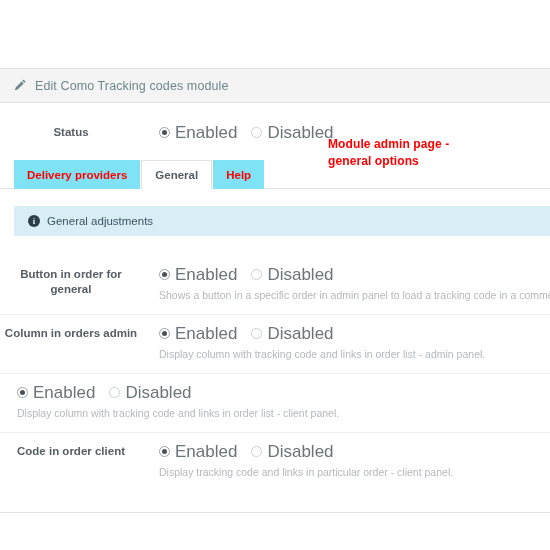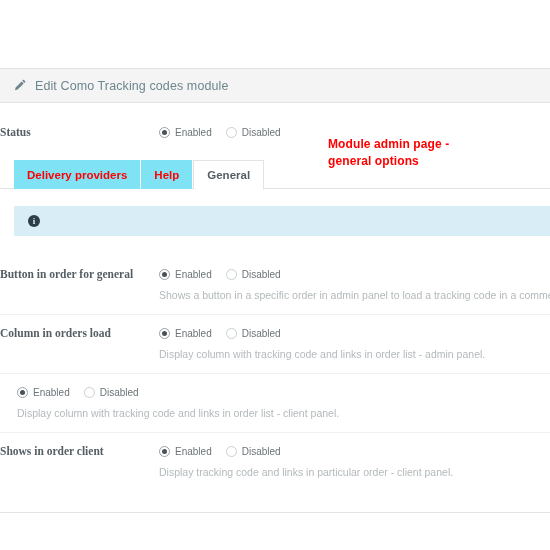--- a/index.html
+++ b/index.html
@@ -68,49 +68,48 @@
   .status-row {
     display: flex;
     align-items: flex-start;
     padding: 22px 0 16px 0;
     position: relative;
   }
 
   .form-label {
     width: 142px;
     flex: 0 0 142px;
-    text-align: left;
+    text-align: center;
     font-size: 11.5px;
     font-weight: bold;
     color: #555e64;
     line-height: 15px;
     padding-right: 0;
     box-sizing: border-box;
-    font-family: Liberation Serif, serif;
   }
 
   .form-control-area {
     flex: 1 1 auto;
     padding-left: 17px;
     box-sizing: border-box;
     min-width: 0;
   }
 
   .radio-group {
     display: flex;
     align-items: center;
     gap: 14px;
     height: 15px;
   }
 
   .radio-opt {
     display: inline-flex;
     align-items: center;
     gap: 5px;
-    font-size: 10px;
+    font-size: 17px;
     color: #6b7478;
     white-space: nowrap;
   }
 
   .radio-dot {
     width: 11px;
     height: 11px;
     border-radius: 50%;
     border: 1px solid #c9cfd2;
     background: #ffffff;
@@ -303,27 +302,28 @@
     </div>
   </div>
 
   <div class="annotation">Module admin page -
 general options</div>
 
   <div class="tabs-wrap">
     <div class="tabs-baseline"></div>
     <div class="tabs">
       <div class="tab highlight">Delivery providers</div>
+      <div class="tab active">General</div>
       <div class="tab highlight">Help</div>
-      <div class="tab active">General</div>
     </div>
   </div>
 
   <div class="alert-info">
     <span class="info-icon">i</span>
+    <span class="alert-text">General adjustments</span>
   </div>
 
   <div class="settings">
 
     <div class="setting-row">
       <div class="form-label">Button in order for general</div>
       <div class="form-control-area">
         <div class="radio-group">
           <label class="radio-opt">
             <span class="radio-dot checked"></span>
@@ -332,21 +332,21 @@
           <label class="radio-opt">
             <span class="radio-dot"></span>
             <span>Disabled</span>
           </label>
         </div>
         <div class="help-text">Shows a button in a specific order in admin panel to load a tracking code in a comment box - histo</div>
       </div>
     </div>
 
     <div class="setting-row">
-      <div class="form-label">Column in orders load</div>
+      <div class="form-label">Column in orders admin</div>
       <div class="form-control-area">
         <div class="radio-group">
           <label class="radio-opt">
             <span class="radio-dot checked"></span>
             <span>Enabled</span>
           </label>
           <label class="radio-opt">
             <span class="radio-dot"></span>
             <span>Disabled</span>
           </label>
@@ -365,21 +365,21 @@
           <label class="radio-opt">
             <span class="radio-dot"></span>
             <span>Disabled</span>
           </label>
         </div>
         <div class="help-text">Display column with tracking code and links in order list - client panel.</div>
       </div>
     </div>
 
     <div class="setting-row">
-      <div class="form-label">Shows in order client</div>
+      <div class="form-label">Code in order client</div>
       <div class="form-control-area">
         <div class="radio-group">
           <label class="radio-opt">
             <span class="radio-dot checked"></span>
             <span>Enabled</span>
           </label>
           <label class="radio-opt">
             <span class="radio-dot"></span>
             <span>Disabled</span>
           </label>

